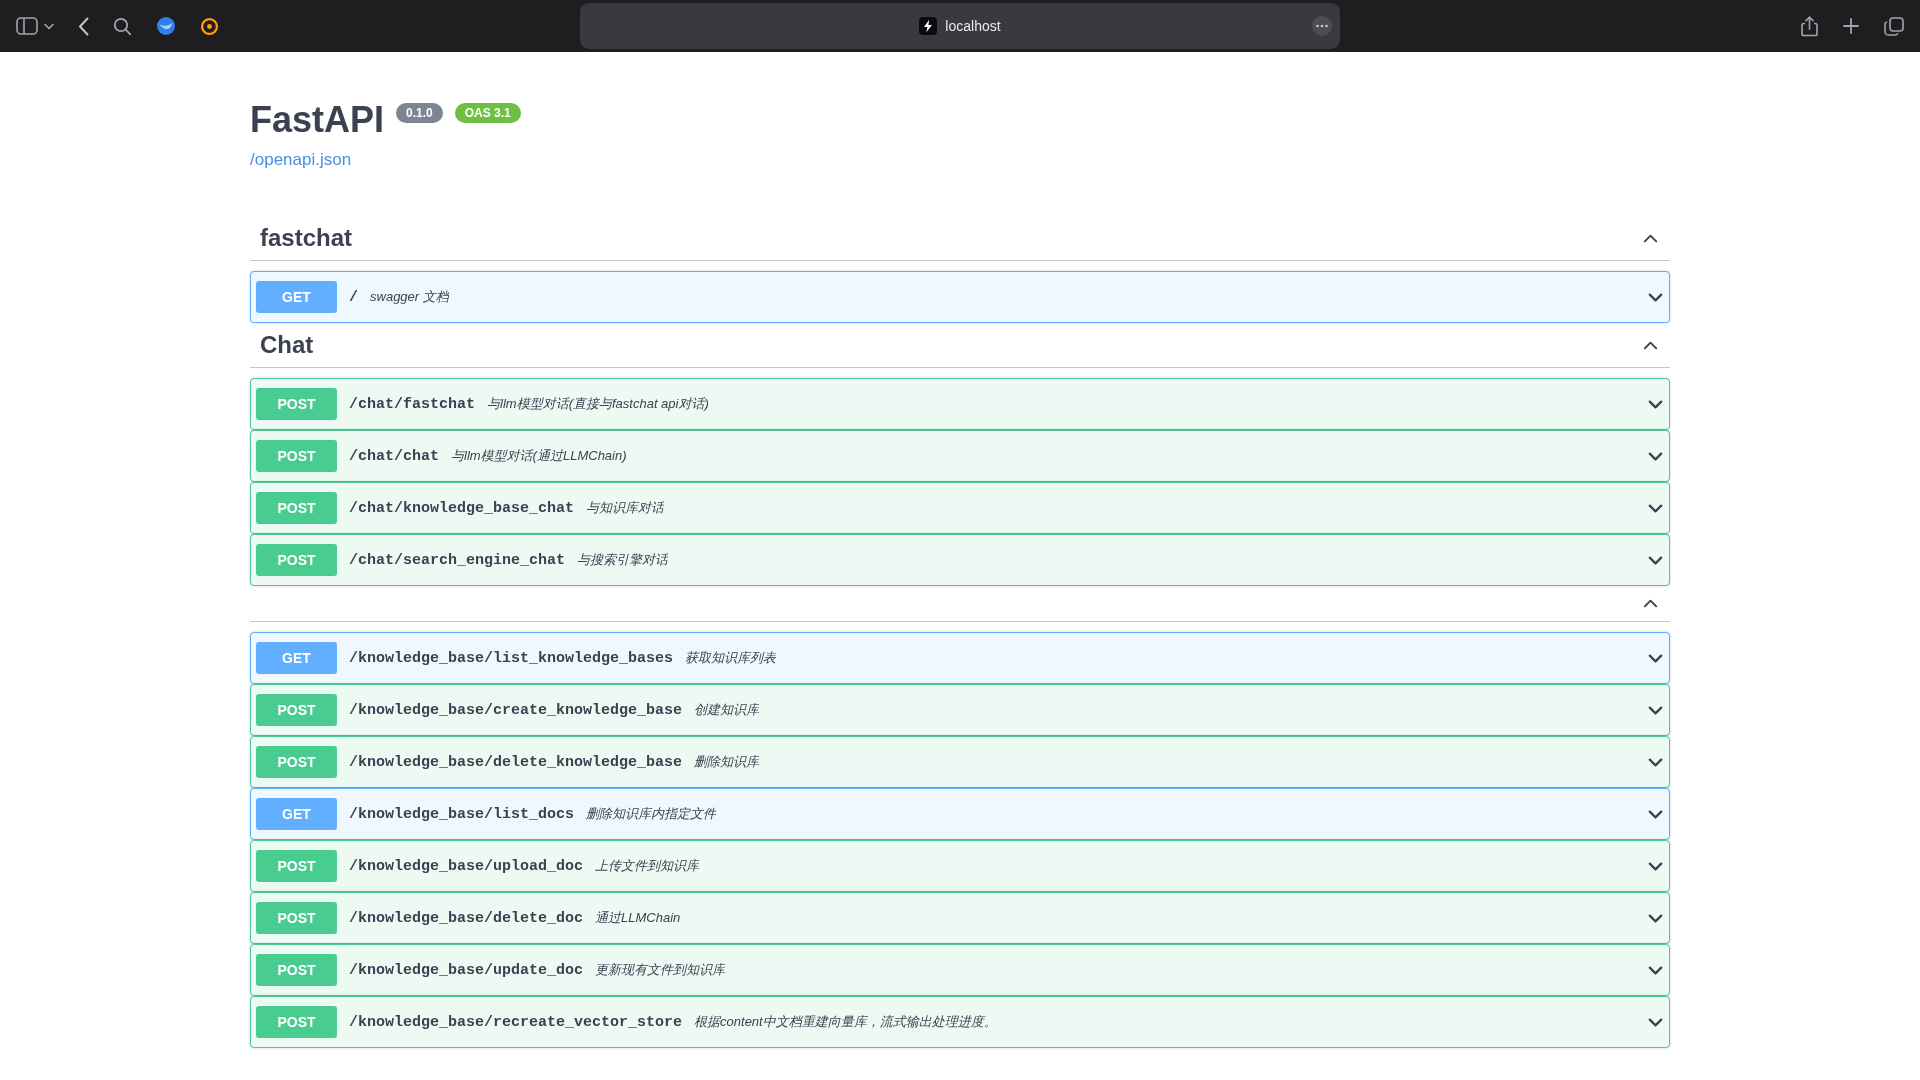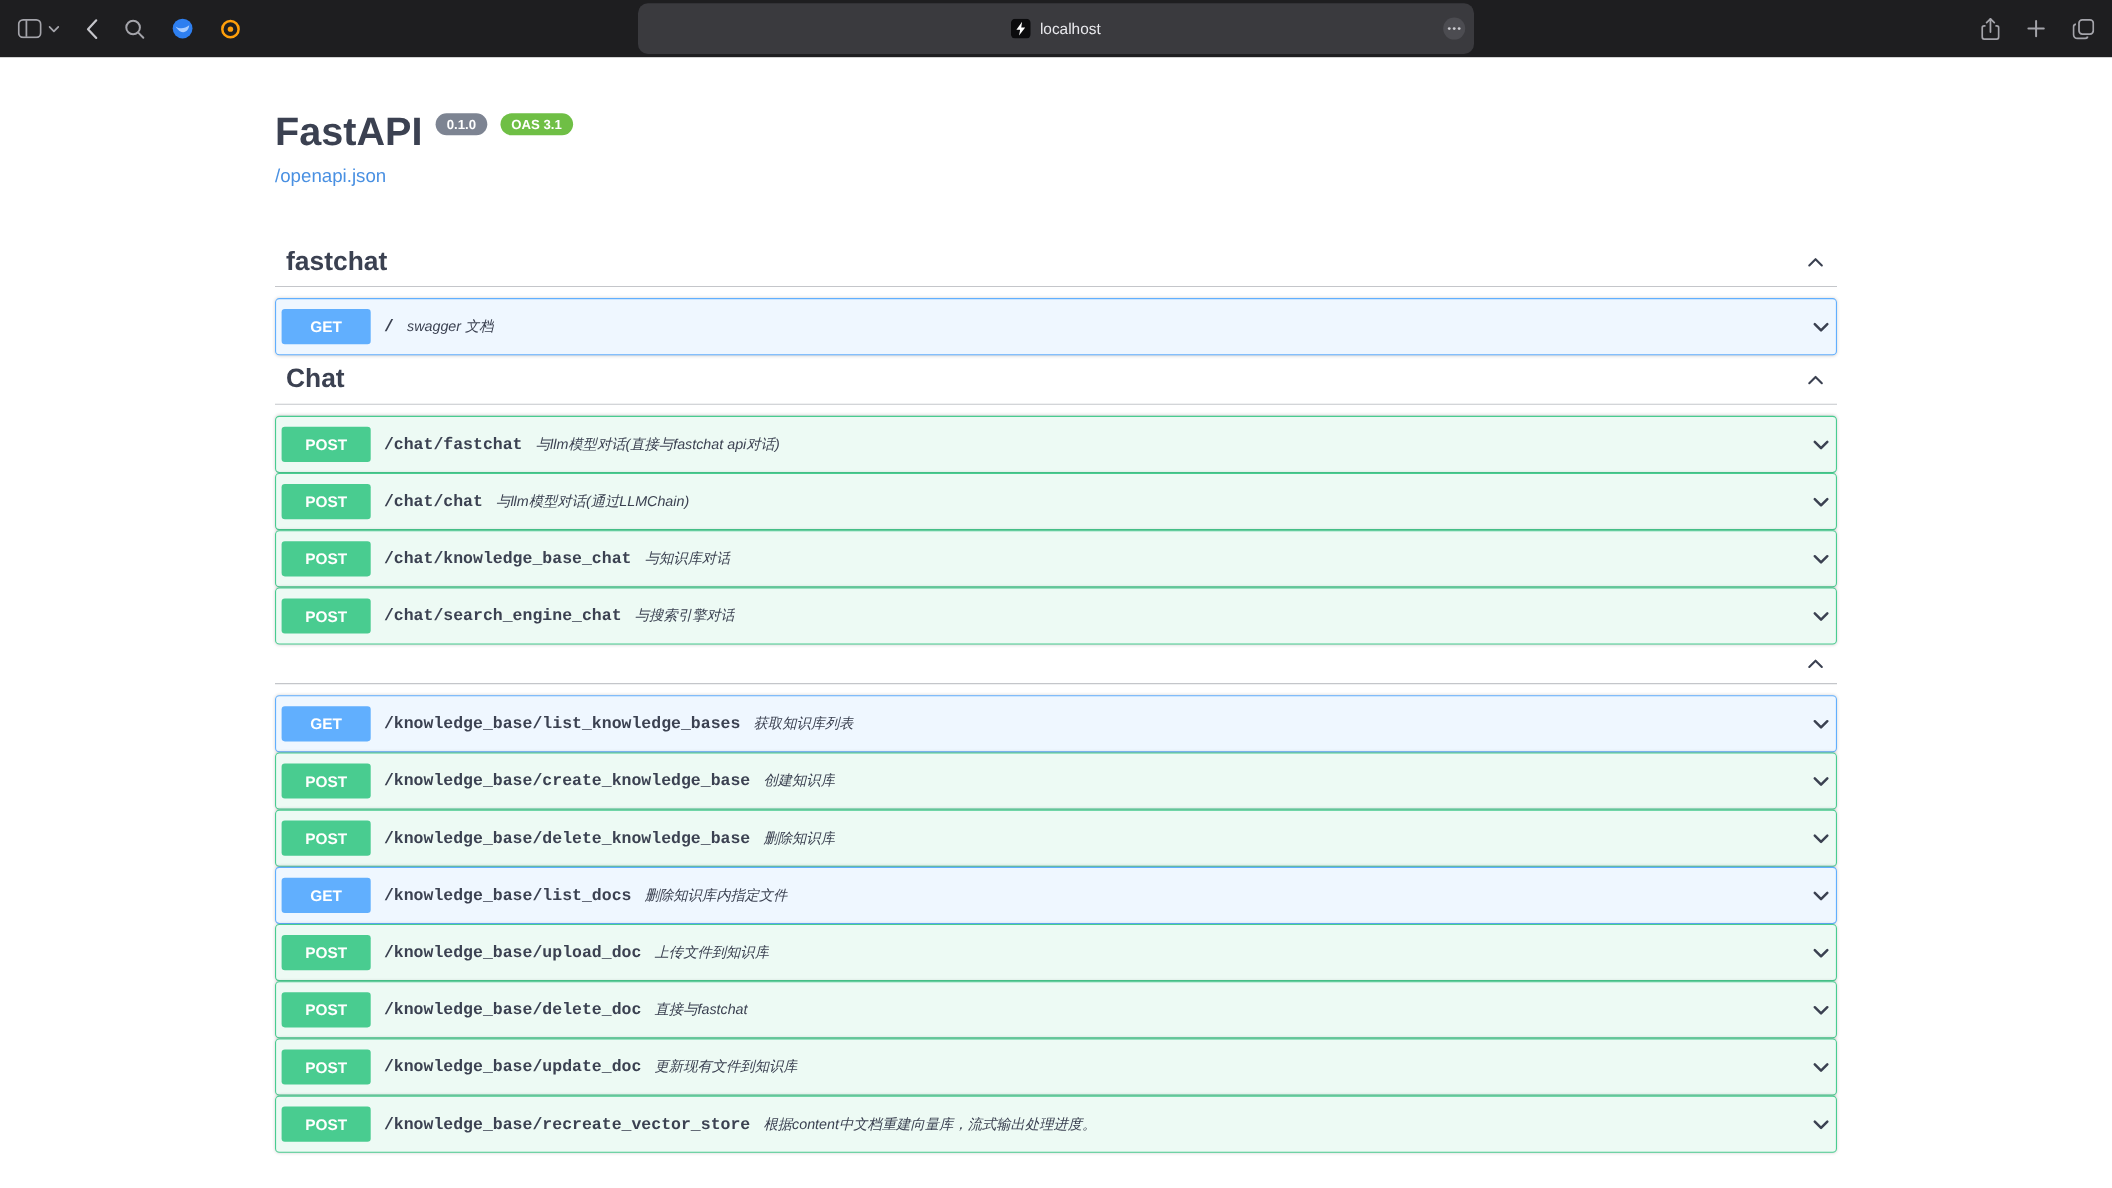--- a/index.html
+++ b/index.html
@@ -279,21 +279,21 @@
               <span class="summary">上传文件到知识库</span>
               <span class="op-arrow">
                 <svg width="19" height="19" viewBox="0 0 20 20">
                   <path d="M4 7l6 6 6-6" fill="none" stroke="#3b4151" stroke-width="2.4" stroke-linecap="round" stroke-linejoin="round"></path>
                 </svg>
               </span>
             </div>
             <div class="opblock post">
               <span class="method post">POST</span>
               <span class="path">/knowledge_base/delete_doc</span>
-              <span class="summary">直接与fastchat</span>
+              <span class="summary">通过LLMChain</span>
               <span class="op-arrow">
                 <svg width="19" height="19" viewBox="0 0 20 20">
                   <path d="M4 7l6 6 6-6" fill="none" stroke="#3b4151" stroke-width="2.4" stroke-linecap="round" stroke-linejoin="round"></path>
                 </svg>
               </span>
             </div>
             <div class="opblock post">
               <span class="method post">POST</span>
               <span class="path">/knowledge_base/update_doc</span>
               <span class="summary">更新现有文件到知识库</span>

